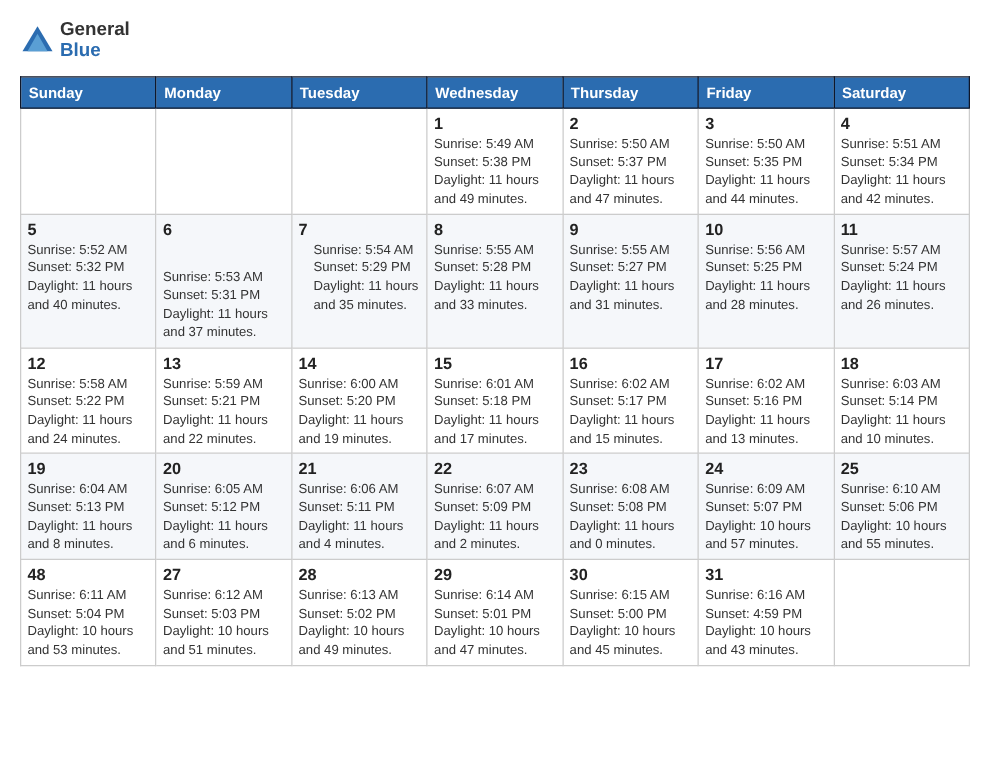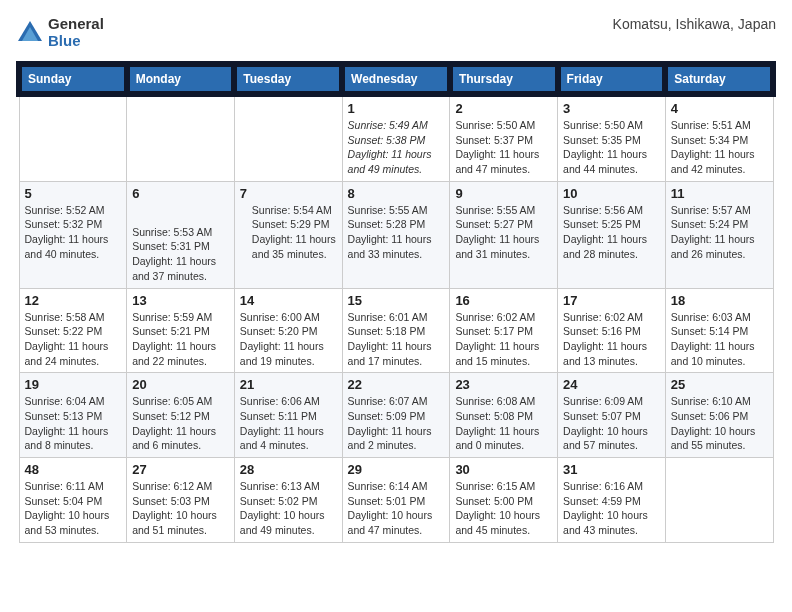--- a/index.html
+++ b/index.html
@@ -56,21 +56,21 @@
       width: 100%;
       border-collapse: collapse;
       font-size: 11px;
     }
     .calendar th {
       background-color: #2b6cb0;
       color: white;
       text-align: left;
       padding: 5px 6px;
       font-size: 12px;
-      border: 6px solid #0f172a;
+      border: 1px solid #0f172a;
     }
     .calendar td {
       border: 1px solid #ccc;
       vertical-align: top;
       padding: 4px 5px;
       width: 108px;
       min-height: 80px;
       background: #fff;
     }
     .calendar tr:nth-child(even) td {
@@ -102,21 +102,20 @@
     <svg class="logo-icon" viewBox="0 0 28 28">
       <polygon points="14,2 26,22 2,22" fill="#2b6cb0"></polygon>
       <polygon points="14,8 22,22 6,22" fill="#5a9fd4"></polygon>
     </svg>
     <div class="logo-text">
       <span class="logo-general">General</span>
       <span class="logo-blue">Blue</span>
     </div>
   </div>
   <div class="title-block">
-    <div class="location">Komatsu, Ishikawa, Japan</div>
   </div>
 </div>
 
 <table class="calendar">
   <thead>
     <tr>
     <th>Sunday</th>
         <th>Monday</th>
         <th>Tuesday</th>
         <th>Wednesday</th>
@@ -125,21 +124,21 @@
         <th>Saturday</th>
       </tr>
   </thead>
   <tbody id="calendar-body">
   <tr>
         <td class="empty"></td>
         <td class="empty"></td>
         <td class="empty"></td>
         <td>
           <div class="day-num">1</div>
-          <div class="day-info" style="white-space: pre-line; font-style: italic;">Sunrise: 5:49 AM
+          <div class="day-info" style="white-space: pre-line;">Sunrise: 5:49 AM
 Sunset: 5:38 PM
 Daylight: 11 hours
 and 49 minutes.</div>
         </td>
         <td>
           <div class="day-num">2</div>
           <div class="day-info" style="white-space: pre-line;">Sunrise: 5:50 AM
 Sunset: 5:37 PM
 Daylight: 11 hours
 and 47 minutes.</div>

